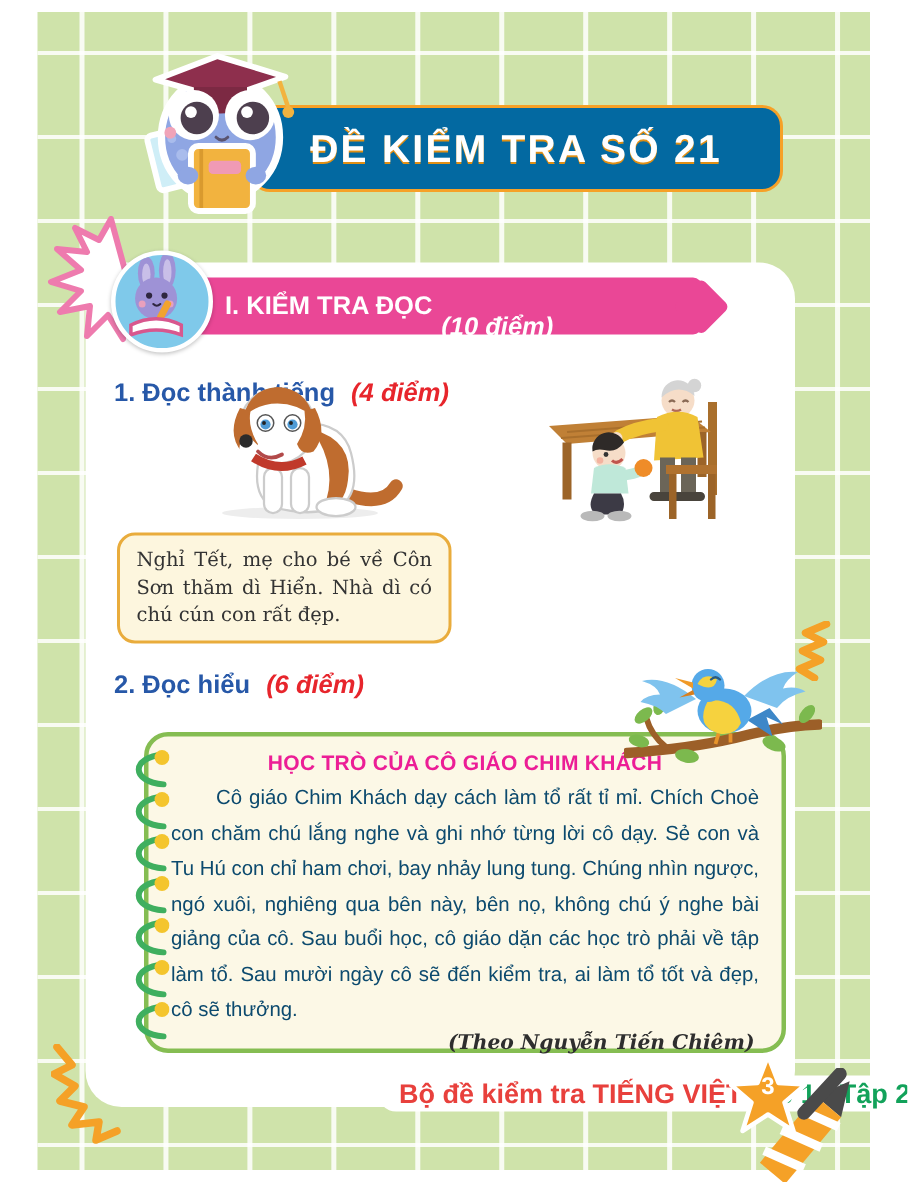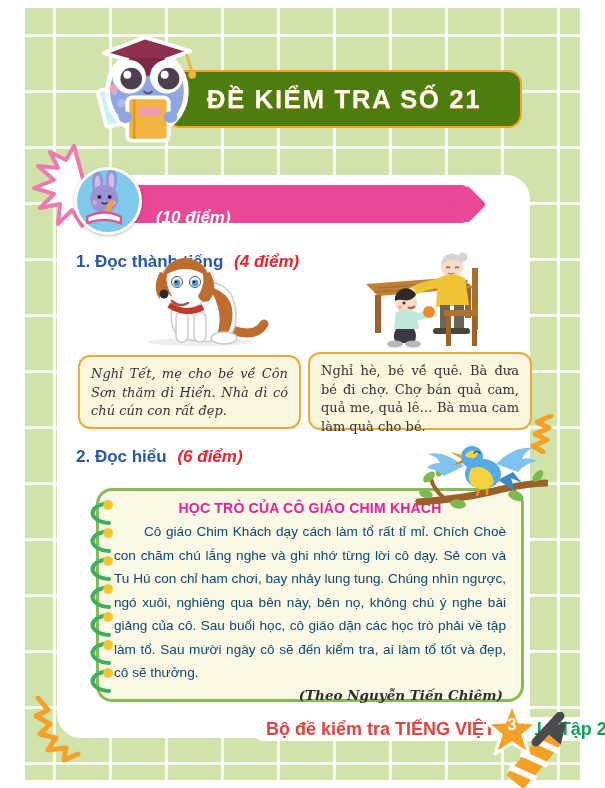--- a/index.html
+++ b/index.html
@@ -9,21 +9,21 @@
   
   .grid-bg{position:absolute;left:25px;top:8px;width:555px;height:772px;
     background-color:#cfe3aa;
     background-image:
       repeating-linear-gradient(to right, rgba(255,255,255,.85) 0 3px, transparent 3px 56px),
       repeating-linear-gradient(to bottom, rgba(255,255,255,.85) 0 3px, transparent 3px 56px);
     background-position:28px 26px;}
 
   
   .title-banner{position:absolute;left:168px;top:72px;width:352px;height:54px;
-    background:#4d7c0f;border-radius:12px;display:flex;align-items:center;justify-content:center;
+    background:#0369a1;border-radius:12px;display:flex;align-items:center;justify-content:center;
     box-shadow:0 0 0 2px #f6a127;}
   .title-banner span{color:#ffffff;font-weight:bold;font-size:26px;letter-spacing:1.5px;
     text-shadow:0 1px 0 #e08f14;}
   .owl{position:absolute;left:86px;top:32px;width:118px;height:114px;z-index:3;}
 
   
   .card{position:absolute;left:57px;top:175px;width:473px;height:563px;background:#ffffff;
     border-radius:24px;z-index:1;}
 
   .starburst{position:absolute;left:30px;top:144px;width:66px;height:86px;z-index:2;}
@@ -45,21 +45,21 @@
   .part-heading .pts{color:#e7252c;font-style:italic;margin-left:6px;}
   .h-part1{top:240px;margin-top:12px;}
   .h-part2{top:447px;}
 
   .img-dog{position:absolute;left:128px;top:252px;width:142px;height:96px;z-index:2;}
   .img-grandma{position:absolute;left:348px;top:250px;width:152px;height:100px;z-index:2;}
 
   .ybox{position:absolute;background:#fdf6de;border:2px solid #e9ac3c;border-radius:12px;
     padding:8px 11px;font-family:"DejaVu Serif","Liberation Serif",serif;font-size:13px;
     line-height:18.5px;color:#333333;z-index:2;text-align:justify;}
-  .ybox1{left:78px;top:355px;width:197px;height:54px;font-style:italic;}
+  .ybox1{left:78px;top:355px;width:197px;height:54px;}
   .ybox2{left:308px;top:352px;width:198px;height:58px;}
 
   .bird{position:absolute;left:416px;top:436px;width:132px;height:88px;z-index:5;}
 
   .notebook{position:absolute;left:96px;top:488px;width:428px;height:214px;background:#fcf8e6;
     border:3px solid #85bd52;border-radius:16px;z-index:2;box-sizing:border-box;}
   .ring{position:absolute;left:-16px;width:30px;height:26px;}
   .nb-title{margin-top:9px;text-align:center;color:#ec1e96;font-weight:bold;font-size:14px;letter-spacing:.2px;}
   .nb-body{margin:4px 15px 0 15px;font-family:Liberation Sans, sans-serif;
     font-size:13.6px;line-height:23.5px;color:#0c4a6e;text-align:justify;text-indent:30px;}
@@ -116,20 +116,21 @@
     <rect x="42" y="66" width="42" height="44" rx="5" fill="#f2b33f" stroke="#ffffff" stroke-width="4"></rect>
     <line x1="49" y1="68" x2="49" y2="108" stroke="#d99a2e" stroke-width="2.5"></line>
     <rect x="54" y="76" width="22" height="9" rx="3" fill="#f09ab5"></rect>
     <ellipse cx="40" cy="86" rx="7" ry="6" fill="#8fa6e3"></ellipse>
     <ellipse cx="86" cy="86" rx="7" ry="6" fill="#8fa6e3"></ellipse>
   </svg>
 
   <div class="card"></div>
 
   <div class="section-banner">
+    <span>I. KIỂM TRA ĐỌC</span>
     <span class="pts">(10 điểm)</span>
   </div>
   <div class="rabbit-badge">
     <svg viewBox="0 0 60 60" width="56" height="56">
       <ellipse cx="22" cy="13" rx="6" ry="12" fill="#9e92d6"></ellipse>
       <ellipse cx="37" cy="11" rx="6" ry="13" fill="#9e92d6"></ellipse>
       <ellipse cx="22" cy="14" rx="3" ry="8" fill="#c9bfe8"></ellipse>
       <ellipse cx="37" cy="12" rx="3" ry="9" fill="#c9bfe8"></ellipse>
       <circle cx="29" cy="31" r="15" fill="#9e92d6"></circle>
       <circle cx="24" cy="29" r="2.2" fill="#2e2640"></circle>
@@ -204,23 +205,20 @@
     <path d="M67,67 q8,-1 12,-3" stroke="#bfe8d9" stroke-width="7" fill="none" stroke-linecap="round"></path>
     <circle cx="81" cy="62" r="6" fill="#ef8c28"></circle>
     <path d="M48,79 q-5,9 1,14 h17 q4,-7 0,-14z" fill="#3c3a45"></path>
     <ellipse cx="47" cy="94" rx="8" ry="3.5" fill="#b9b9b9"></ellipse>
     <ellipse cx="65" cy="94" rx="8" ry="3.5" fill="#b9b9b9"></ellipse>
   </svg>
 
   <div class="ybox ybox1">
     <span>Nghỉ Tết, mẹ cho bé về Côn Sơn thăm dì Hiển. Nhà dì có chú cún con rất đẹp.</span>
   </div>
-  <div class="ybox ybox2">
-    <span>Nghỉ hè, bé về quê. Bà đưa bé đi chợ. Chợ bán quả cam, quả me, quả lê… Bà mua cam làm quà cho bé.</span>
-  </div>
 
   <div class="part-heading h-part2">
     <span class="lbl">2. Đọc hiểu</span>
     <span class="pts">(6 điểm)</span>
   </div>
 
   <svg class="bird" viewBox="0 0 132 88">
     <path d="M2,66 q42,-3 72,-10 q30,-8 56,-9" stroke="#9c5f28" stroke-width="7" fill="none" stroke-linecap="round"></path>
     <path d="M28,62 q-10,-8 -13,-19" stroke="#9c5f28" stroke-width="4" fill="none" stroke-linecap="round"></path>
     <ellipse cx="13" cy="41" rx="7" ry="4" fill="#7cb94e" transform="rotate(-40 13 41)"></ellipse>

